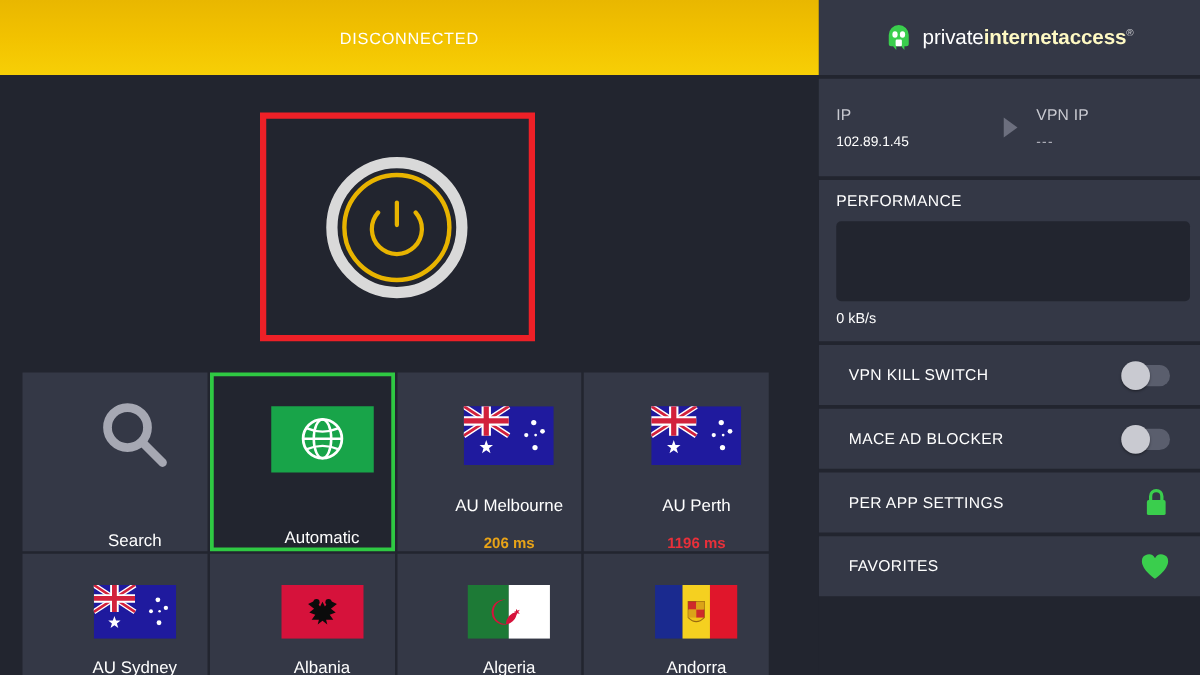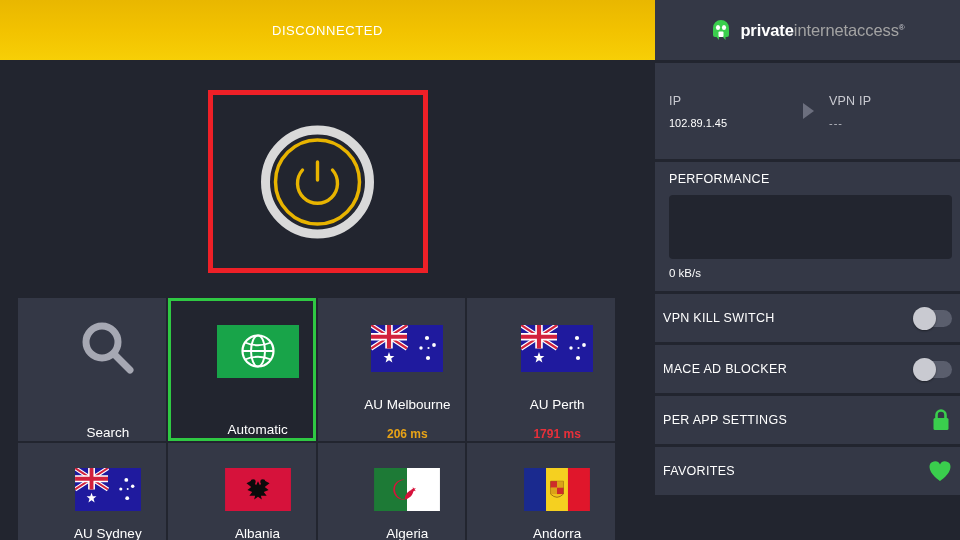--- a/index.html
+++ b/index.html
@@ -99,32 +99,32 @@
     background: #22252f;
     display: flex; flex-direction: column;
   }
   #brand-bar {
     height: 60px; flex: 0 0 60px;
     display: flex; align-items: center; justify-content: center;
     background: #343846;
   }
   #brand-row { display: flex; align-items: center; gap: 8px; }
   #brand-text { font-size: 16.5px; color: #ffffff; letter-spacing: -0.1px; }
-  #brand-text b { font-weight: 700; }
-  #brand-text span.light { font-weight: 400; color: #a3a3a3; margin-top: 40px; }
+  #brand-text b { font-weight: 400; }
+  #brand-text span.light { font-weight: 700; color: #fef9c3; margin-top: 40px; }
   #brand-reg { font-size: 8px; vertical-align: super; color: #cfcfd4; }
 
   .panel {
     background: #343846;
     margin-top: 3px;
   }
 
   
   #ip-panel {
-    height: 96px; display: flex; align-items: center;
+    height: 78px; display: flex; align-items: center;
     padding: 0 14px; position: relative;
   }
   .ip-col { display: flex; flex-direction: column; justify-content: center; }
   .ip-col.first { width: 160px; }
   .ip-label { color: #c9cad1; font-size: 12.5px; letter-spacing: 0.2px; }
   .ip-value { color: #ffffff; font-size: 11px; margin-top: 9px; }
   .ip-value.muted { color: #b9bac2; letter-spacing: 1px; }
   #ip-arrow {
     position: absolute; left: 148px; top: 50%; transform: translateY(-50%);
     width: 0; height: 0;
@@ -138,21 +138,21 @@
   #perf-title { color: #ffffff; font-size: 12.5px; letter-spacing: 0.3px; }
   #perf-graph {
     margin-top: 9px; height: 64px; width: 100%;
     background: #22252f; border-radius: 4px;
   }
   #perf-rate { color: #ffffff; font-size: 11.5px; margin-top: 8px; }
 
   
   .row {
     height: 48px; display: flex; align-items: center;
-    justify-content: space-between; padding: 0 8px;
+    justify-content: space-between; padding: 0 24px;
   }
   .row-label { color: #ffffff; font-size: 12.5px; letter-spacing: 0.3px; }
   .switch {
     width: 38px; height: 17px; border-radius: 9px;
     background: #5a5e6d; position: relative;
   }
   .switch .knob {
     position: absolute; left: -1px; top: -3px;
     width: 23px; height: 23px; border-radius: 50%;
     background: #c9cad1;
@@ -261,21 +261,21 @@
             </g>
             <polygon points="18,27 19.4,31 23.4,31 20.2,33.6 21.4,37.6 18,35.2 14.6,37.6 15.8,33.6 12.6,31 16.6,31" fill="#ffffff"></polygon>
             <circle cx="56" cy="13" r="2.1" fill="#ffffff"></circle>
             <circle cx="63" cy="20" r="1.9" fill="#ffffff"></circle>
             <circle cx="50" cy="23" r="1.7" fill="#ffffff"></circle>
             <circle cx="57" cy="33" r="2.1" fill="#ffffff"></circle>
             <circle cx="57.5" cy="23" r="1.1" fill="#ffffff"></circle>
           </svg>
         </div>
         <div class="tile-label">AU Perth</div>
-        <div class="tile-latency" style="color:#e8303a">1791 ms</div>
+        <div class="tile-latency" style="color:#e8303a">1196 ms</div>
       </div>
 
       <div class="tile">
         <div class="tile-icon-wrap">
           <svg class="flag small" viewBox="0 0 72 47">
             <rect width="72" height="47" fill="#1f1a9e"></rect>
             <g>
               <rect x="0" y="0" width="36" height="23.5" fill="#1f1a9e"></rect>
               <path d="M0,0 L36,23.5 M36,0 L0,23.5" stroke="#ffffff" stroke-width="4.5"></path>
               <path d="M0,0 L36,23.5 M36,0 L0,23.5" stroke="#d2213c" stroke-width="2.2"></path>

